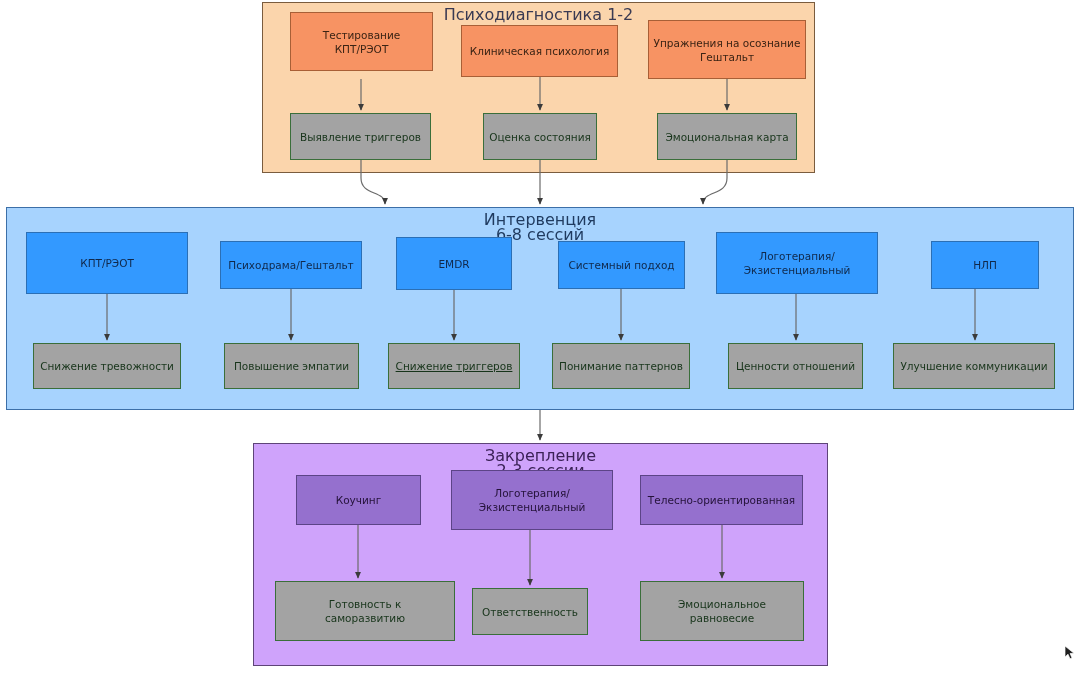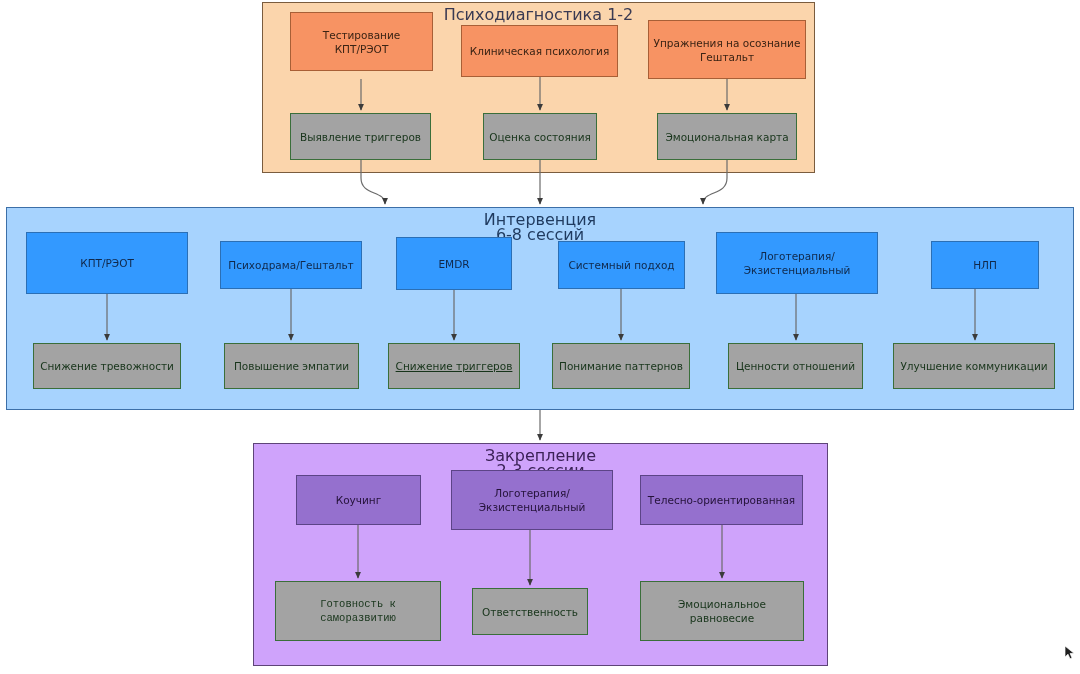--- a/index.html
+++ b/index.html
@@ -170,21 +170,21 @@
     <span>Коучинг</span>
   </div>
   <div class="node method-purple" style="left:451px; top:470px; width:162px; height:60px;">
     <span>Логотерапия/
 Экзистенциальный</span>
   </div>
   <div class="node method-purple" style="left:640px; top:475px; width:163px; height:50px;">
     <span>Телесно-ориентированная</span>
   </div>
 
-  <div class="node result" style="left:275px; top:581px; width:166px; height:60px;font-family:Liberation Mono, monospace;">
+  <div class="node result" style="left:275px; top:581px; width:180px; height:60px;">
     <span>Готовность к
 саморазвитию</span>
   </div>
   <div class="node result" style="left:472px; top:588px; width:116px; height:47px;">
     <span>Ответственность</span>
   </div>
   <div class="node result" style="left:640px; top:581px; width:164px; height:60px;">
     <span>Эмоциональное
 равновесие</span>
   </div>

